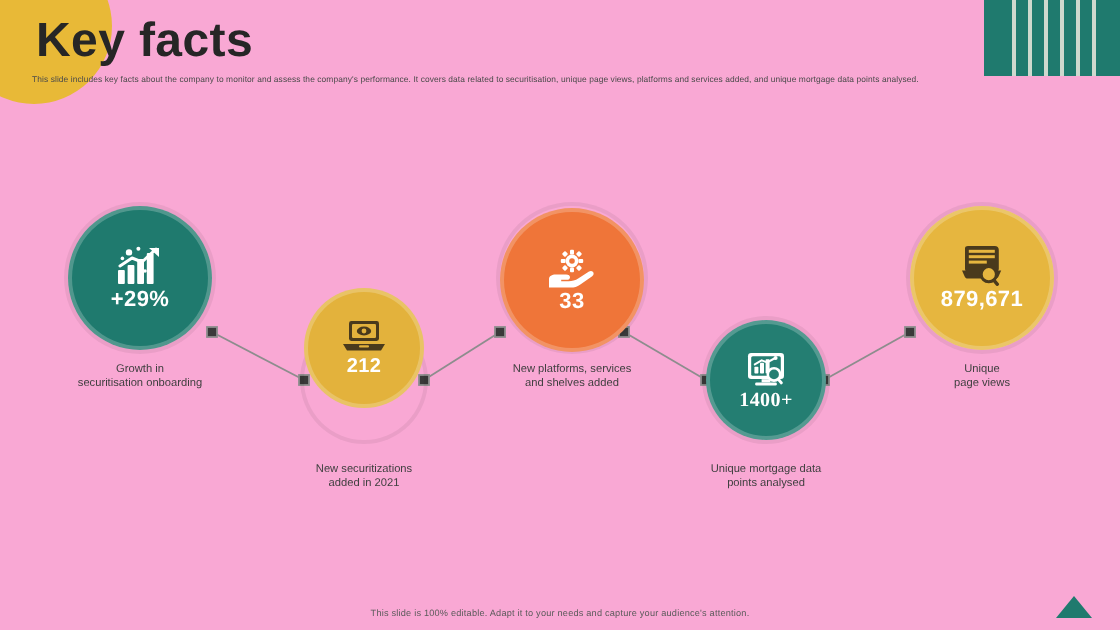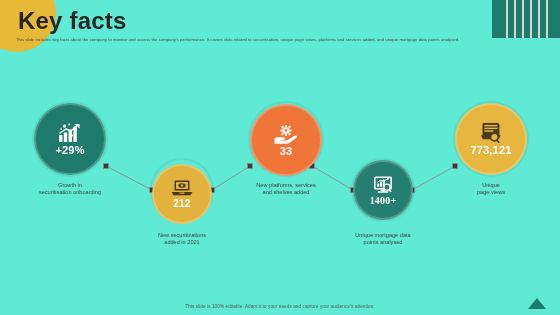--- a/index.html
+++ b/index.html
@@ -2,21 +2,21 @@
 <html><head>
 <meta charset="utf-8">
 <style>
   html,body{margin:0;padding:0;}
   body{
     width:560px;height:315px;overflow:hidden;
     background:#edeadf;
     font-family:"Liberation Sans","DejaVu Sans",sans-serif;
     position:relative;
   }
-  .slide{position:absolute;inset:0;background:#5eead4;overflow:hidden;}
+  .slide{position:absolute;inset:0;background:#f9a8d4;overflow:hidden;}
 
   
   .blob-tl{
     position:absolute;left:-22px;top:-26px;width:78px;height:78px;
     border-radius:50%;background:#e8b937;z-index:1;
   }
   .stripe-box{
     position:absolute;right:0;top:0;width:68px;height:38px;
     background:#1f7a6e;z-index:1;overflow:hidden;
   }
@@ -145,21 +145,21 @@
       <span class="val">+29%</span>
     </div>
     <div class="caption" style="left:16px;top:182px;width:108px;">
       <div>Growth in</div>
       <div>securitisation onboarding</div>
     </div>
   </div>
 
   <div class="node">
     <div class="ring" style="left:152px;top:160px;width:60px;height:60px;"></div>
-    <div class="circle mid gold" style="left:152px;top:164px;">
+    <div class="circle mid gold" style="left:152px;top:144px;">
       <span class="ico">
         <svg width="24" height="18" viewBox="0 0 24 18">
           <g fill="#4a3a1c">
             <rect x="4.5" y="1.5" width="15" height="10" rx="1.2"></rect>
             <rect x="6" y="3" width="12" height="7" rx=".6" fill="#e3b23c"></rect>
             <ellipse cx="12" cy="6.5" rx="3.6" ry="2.2" fill="#4a3a1c"></ellipse>
             <circle cx="12" cy="6.5" r="1.2" fill="#e3b23c"></circle>
             <path d="M1.5 13 L22.5 13 L20.5 16.2 L3.5 16.2 Z"></path>
             <rect x="9.5" y="13.6" width="5" height="1.1" rx=".5" fill="#e3b23c"></rect>
           </g>
@@ -242,21 +242,21 @@
             <path d="M4.5 2.2 C4.5 1.4 5.2 1 6 1 L19.4 1 C20.6 1 21.4 1.8 21.4 2.9 L21.4 12.4 C21.4 13.4 20.7 14 19.6 14 L6.2 14 C5.2 14 4.5 13.4 4.5 12.5 Z"></path>
             <rect x="6.4" y="2.9" width="13" height="1.5" fill="#e6b63f"></rect>
             <rect x="6.4" y="5.6" width="13" height="1.5" fill="#e6b63f"></rect>
             <rect x="6.4" y="8.3" width="9" height="1.5" fill="#e6b63f"></rect>
             <path d="M3 13.2 L22.6 13.2 L21.2 16.4 C20.9 17 20.4 17.3 19.7 17.3 L5.8 17.3 C5.1 17.3 4.7 17 4.4 16.4 Z"></path>
             <circle cx="16.4" cy="15.1" r="3.8" fill="#e6b63f" stroke="#4a3a1c" stroke-width="1.5"></circle>
             <rect x="19" y="17.1" width="1.7" height="4.2" rx=".8" transform="rotate(-40 19.8 19.2)"></rect>
           </g>
         </svg>
       </span>
-      <span class="val">773,121</span>
+      <span class="val">879,671</span>
     </div>
     <div class="caption" style="left:437px;top:182px;width:108px;">
       <div>Unique</div>
       <div>page views</div>
     </div>
   </div>
 
   <div class="footer">This slide is 100% editable. Adapt it to your needs and capture your audience's attention.</div>
 
 </div>

